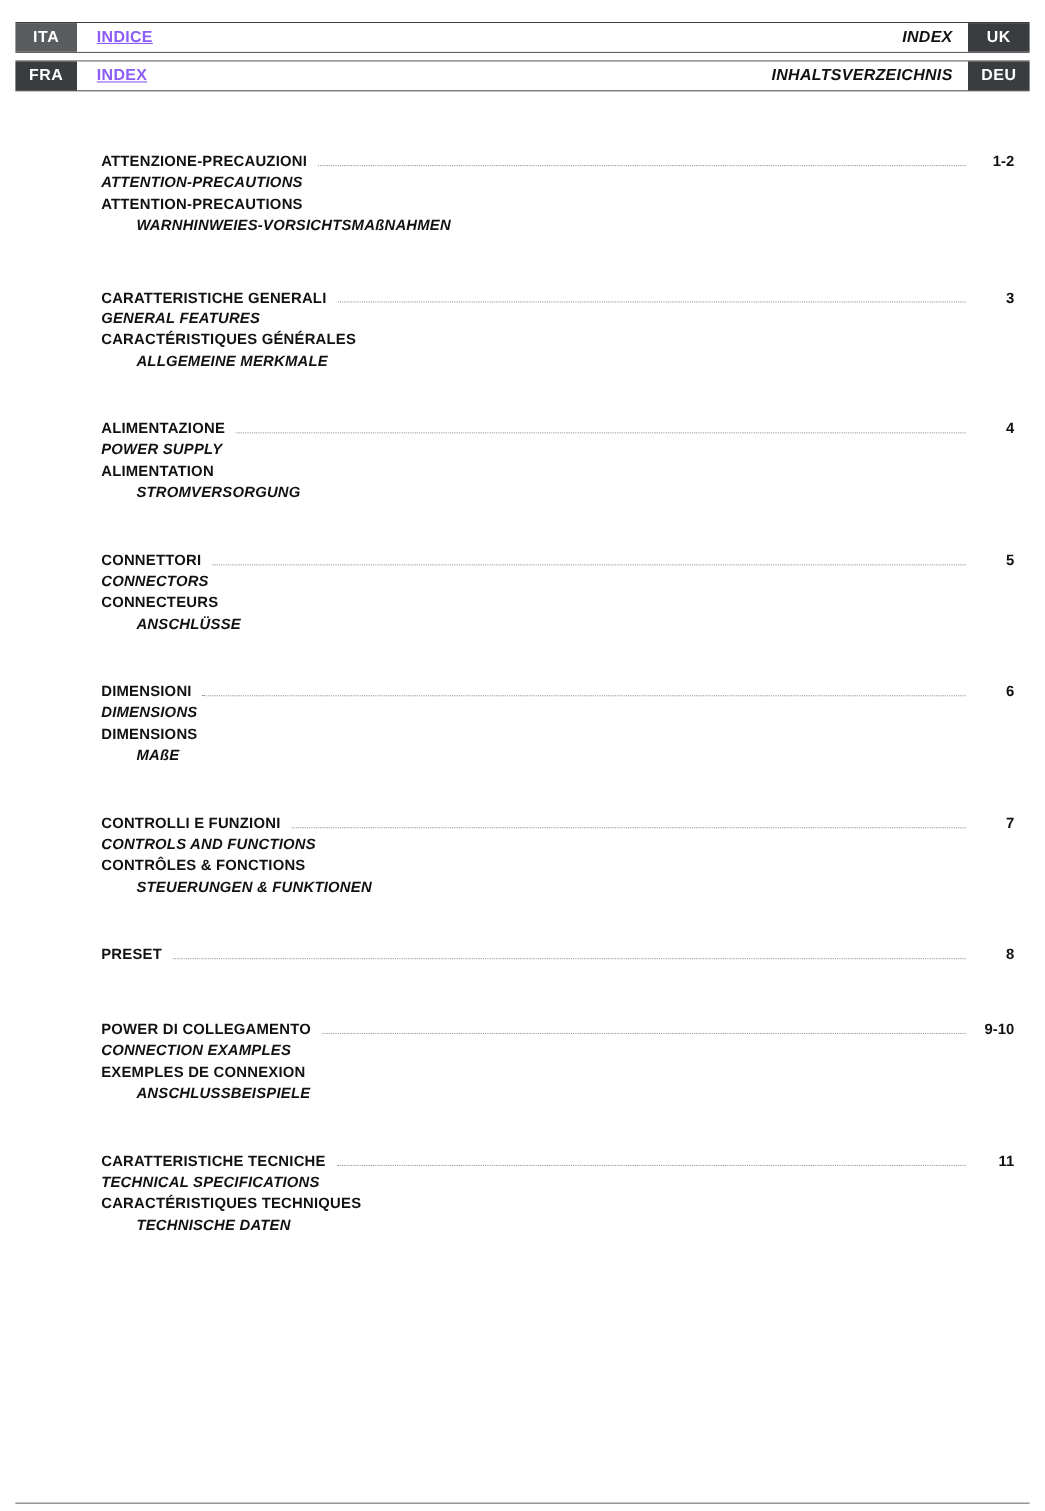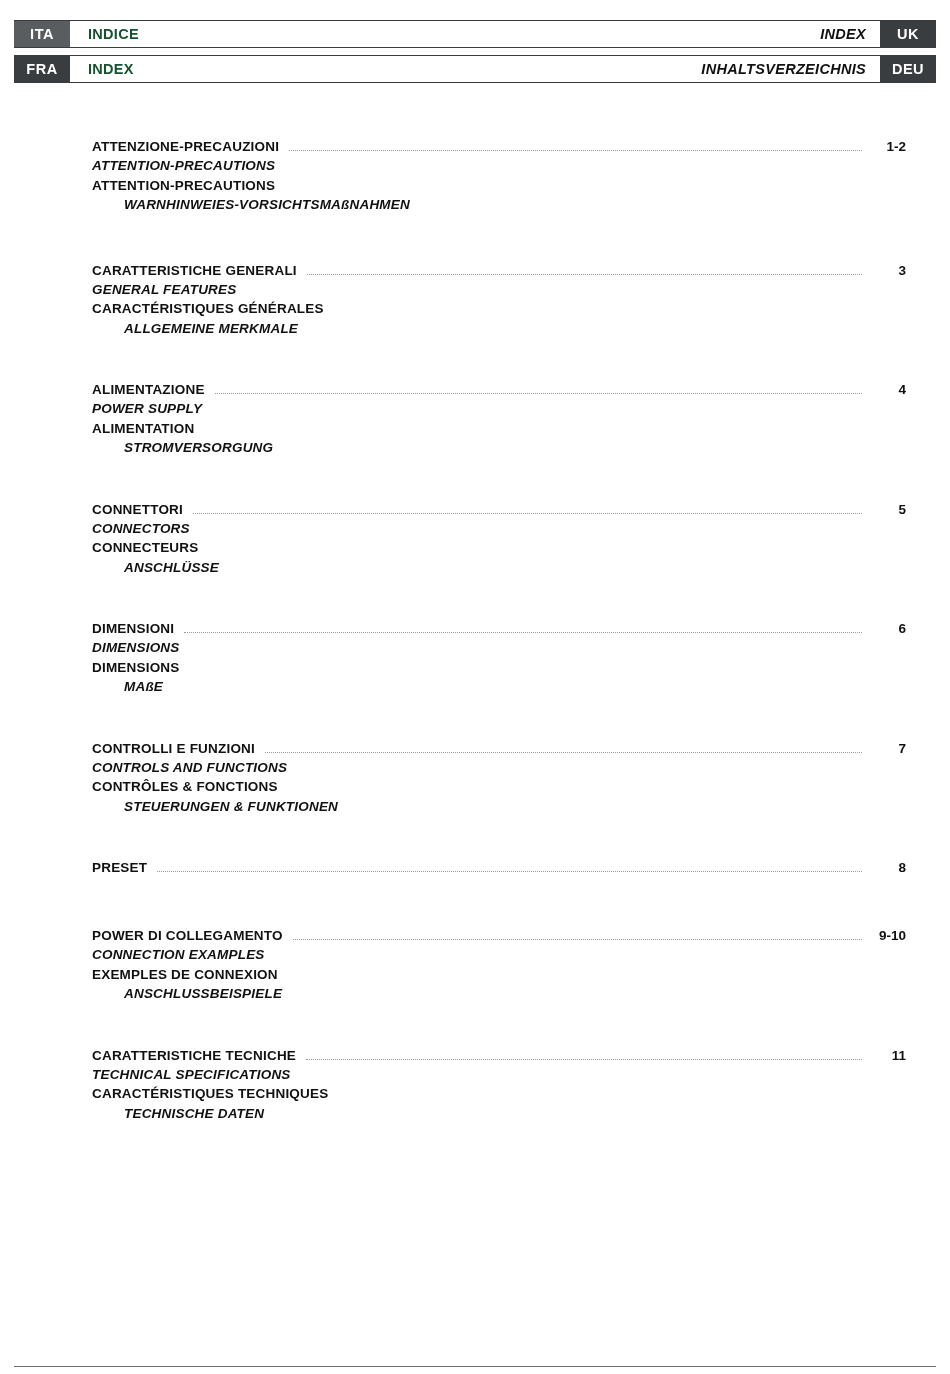--- a/index.html
+++ b/index.html
@@ -54,35 +54,36 @@
     flex: 1;
     display: flex;
     align-items: center;
     justify-content: space-between;
     padding: 0 14px 0 18px;
     background: #ffffff;
   }
   .header-left-title {
     font-size: 14.5px;
     font-weight: bold;
-    color: #14532d;
+    color: #8b5cf6;
     letter-spacing: 0.3px;
+    text-decoration: underline;
   }
   .header-right-title {
     font-size: 14.5px;
     font-weight: bold;
     font-style: italic;
     color: #111;
     letter-spacing: 0.3px;
   }
 
   
   .index-body {
     margin-top: 56px;
-    padding: 0 16px 0 0;
+    padding: 0 0 0 0;
   }
   .entry {
     position: relative;
     padding: 0 28px 0 92px;
     margin-bottom: 44px;
   }
   .entry .line-row {
     display: flex;
     align-items: baseline;
     width: 100%;

